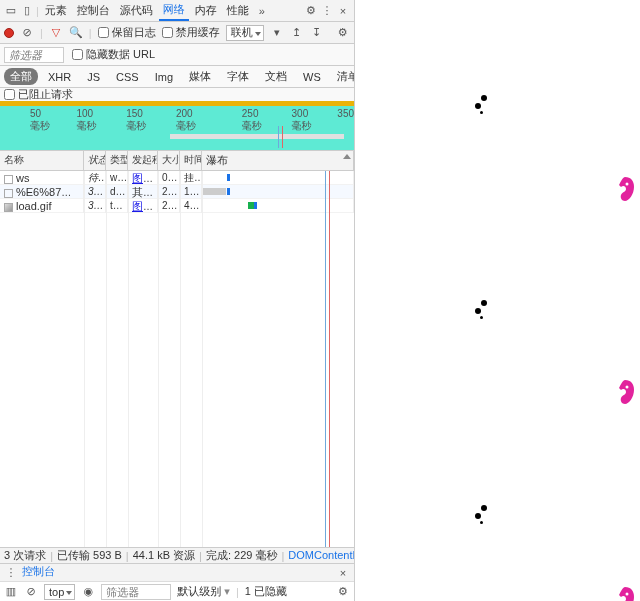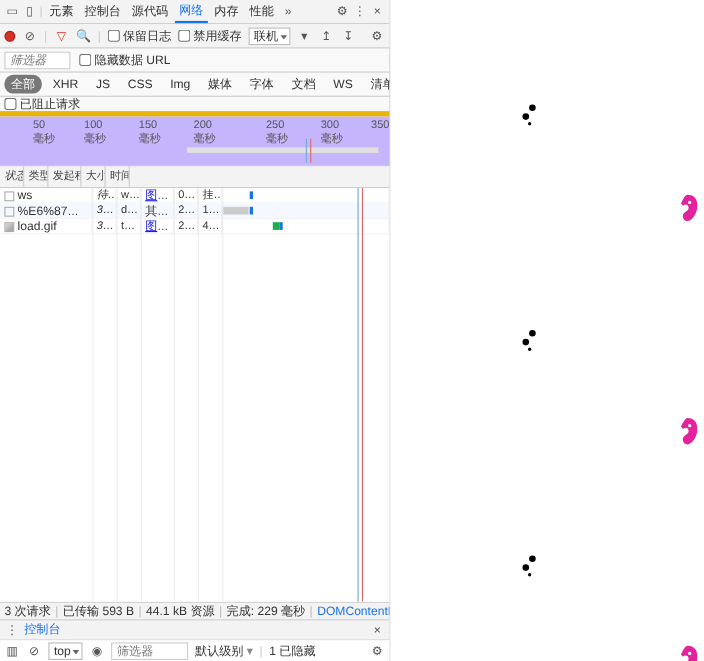--- a/index.html
+++ b/index.html
@@ -15,21 +15,21 @@
 .checkbox { display: inline-flex; align-items: center; gap: 3px; }
 .checkbox input { width: 11px; height: 11px; }
 .select { border: 1px solid #bbb; padding: 0 10px 0 4px; height: 16px; display: inline-flex; align-items: center; background: #fff; position: relative; }
 .select::after { content: ""; position: absolute; right: 2px; top: 6px; border-left: 3px solid transparent; border-right: 3px solid transparent; border-top: 4px solid #666; }
 .filter-bar { display: flex; align-items: center; height: 22px; border-bottom: 1px solid #ccc; padding: 0 4px; gap: 8px; }
 .filter-input { border: 1px solid #ccc; padding: 1px 4px; width: 60px; height: 16px; color: #888; font-style: italic; }
 .types { display: flex; align-items: center; height: 22px; border-bottom: 1px solid #ccc; padding: 0 4px; gap: 4px; flex-wrap: nowrap; overflow: hidden; }
 .type-pill { padding: 1px 6px; border-radius: 8px; cursor: pointer; white-space: nowrap; }
 .type-pill.active { background: #787878; color: #fff; }
 .blocked-row { display: flex; align-items: center; height: 18px; border-bottom: 5px solid #eab308; padding: 0 4px; }
-.ruler { height: 45px; border-bottom: 1px solid #ccc; position: relative; background: #c4b5fd; overflow: hidden; }
+.ruler { height: 45px; border-bottom: 1px solid #ccc; position: relative; background: #5eead4; overflow: hidden; }
 .tick-labels { display: flex; position: absolute; top: 2px; left: 0; right: 0; }
 .tick-labels span { font-size: 10px; color: #555; }
 .tick-labels span:nth-child(1){ margin-left: 30px; }
 .tick-labels span:nth-child(2){ margin-left: 26px; }
 .tick-labels span:nth-child(3){ margin-left: 26px; }
 .tick-labels span:nth-child(4){ margin-left: 26px; }
 .tick-labels span:nth-child(5){ margin-left: 42px; }
 .tick-labels span:nth-child(6){ margin-left: 26px; }
 .tick-labels span:nth-child(7){ margin-left: 22px; }
 .track { position: absolute; left: 0; right: 0; top: 20px; bottom: 2px; }
@@ -161,25 +161,27 @@
       <span>350</span>
     </div>
     <div class="track">
       <div class="bar-bg"></div>
       <div class="v1"></div>
       <div class="v2"></div>
     </div>
   </div>
 
   <div class="headers">
+    <div class="col-name">名称</div>
     <div class="col-status">状态</div>
     <div class="col-type">类型</div>
     <div class="col-init">发起程序</div>
     <div class="col-size">大小</div>
     <div class="col-time">时间</div>
+    <div class="col-waterfall"><span>瀑布</span><span class="sort-ind"></span></div>
   </div>
 
   <div class="rows">
     <div class="netrow">
       <div class="col-name"><span class="file-ico"></span><span>ws</span></div>
       <div class="col-status">待…</div>
       <div class="col-type">we…</div>
       <div class="col-init"><span class="link-txt">图加载…</span></div>
       <div class="col-size">0 B</div>
       <div class="col-time">挂起</div>

